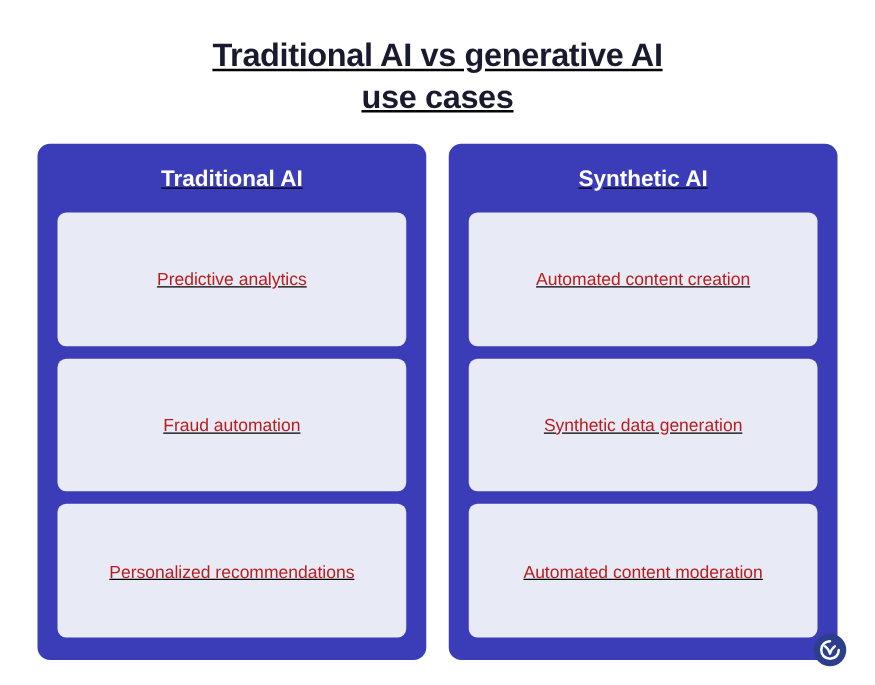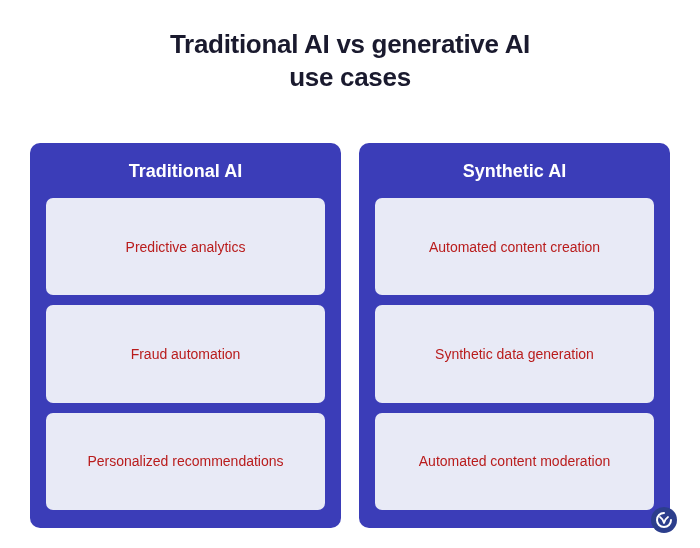--- a/index.html
+++ b/index.html
@@ -22,20 +22,21 @@
 
     .page-wrapper {
       width: 700px;
       height: 548px;
       background: #ffffff;
       display: flex;
       flex-direction: column;
       align-items: center;
       padding: 28px 30px 20px 30px;
       position: relative;
+      text-decoration: underline;
     }
 
     .main-title {
       font-size: 26px;
       font-weight: 800;
       color: #1a1a2e;
       text-align: center;
       line-height: 1.25;
       margin-bottom: 22px;
       letter-spacing: -0.3px;
@@ -50,21 +51,20 @@
 
     .column {
       flex: 1;
       background: #3b3db8;
       border-radius: 10px;
       padding: 18px 16px 18px 16px;
       display: flex;
       flex-direction: column;
       align-items: center;
       gap: 10px;
-      margin-top: 28px;
     }
 
     .column-header {
       font-size: 18px;
       font-weight: 800;
       color: #ffffff;
       text-align: center;
       margin-bottom: 6px;
     }
 

